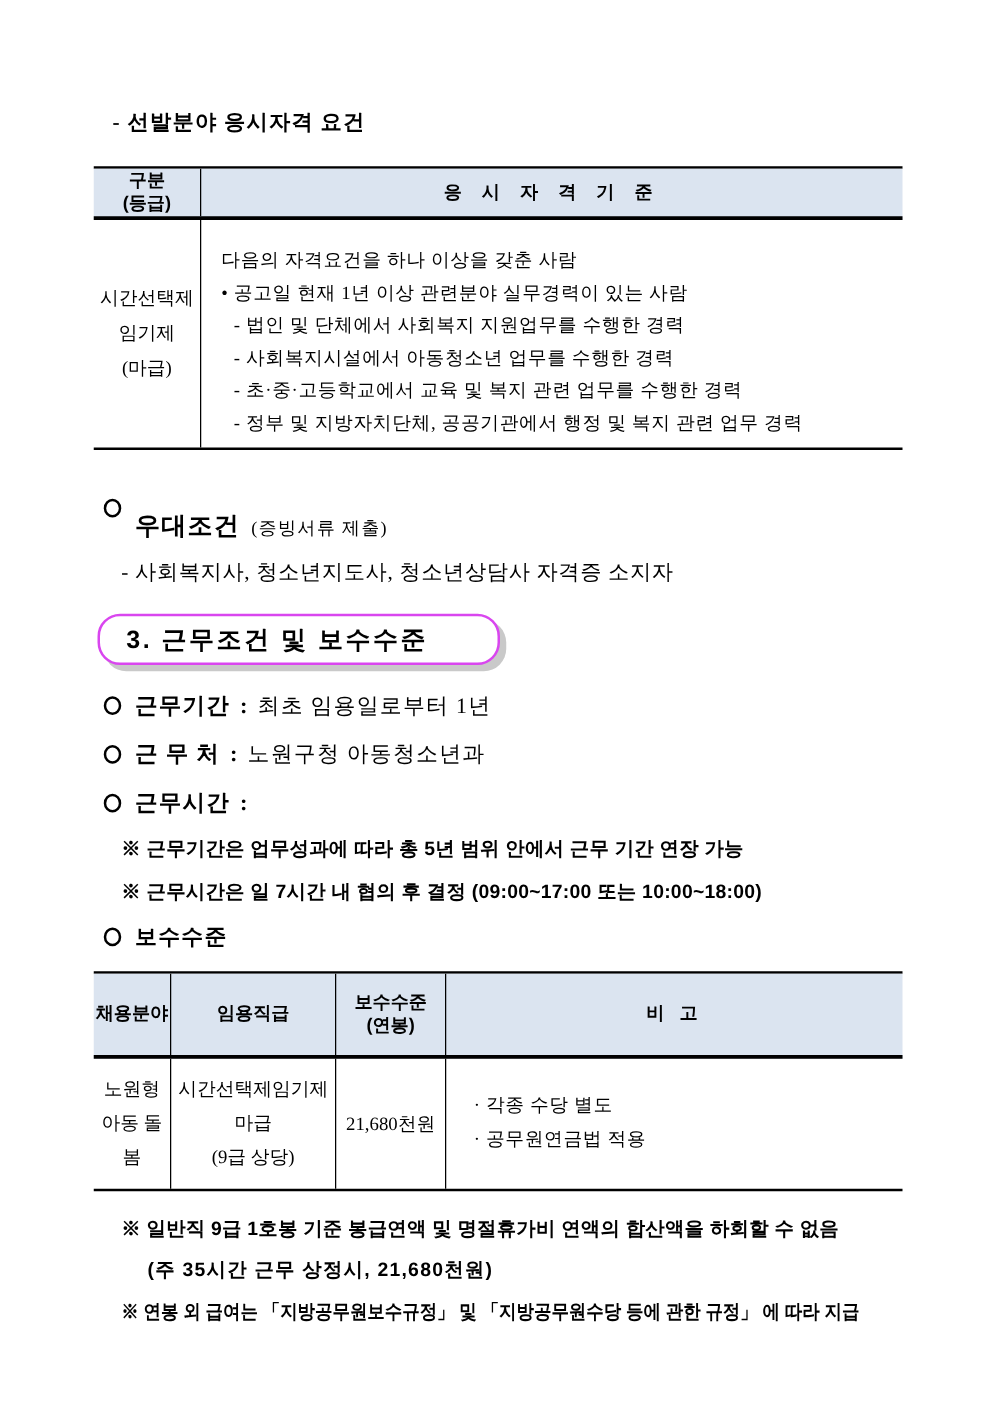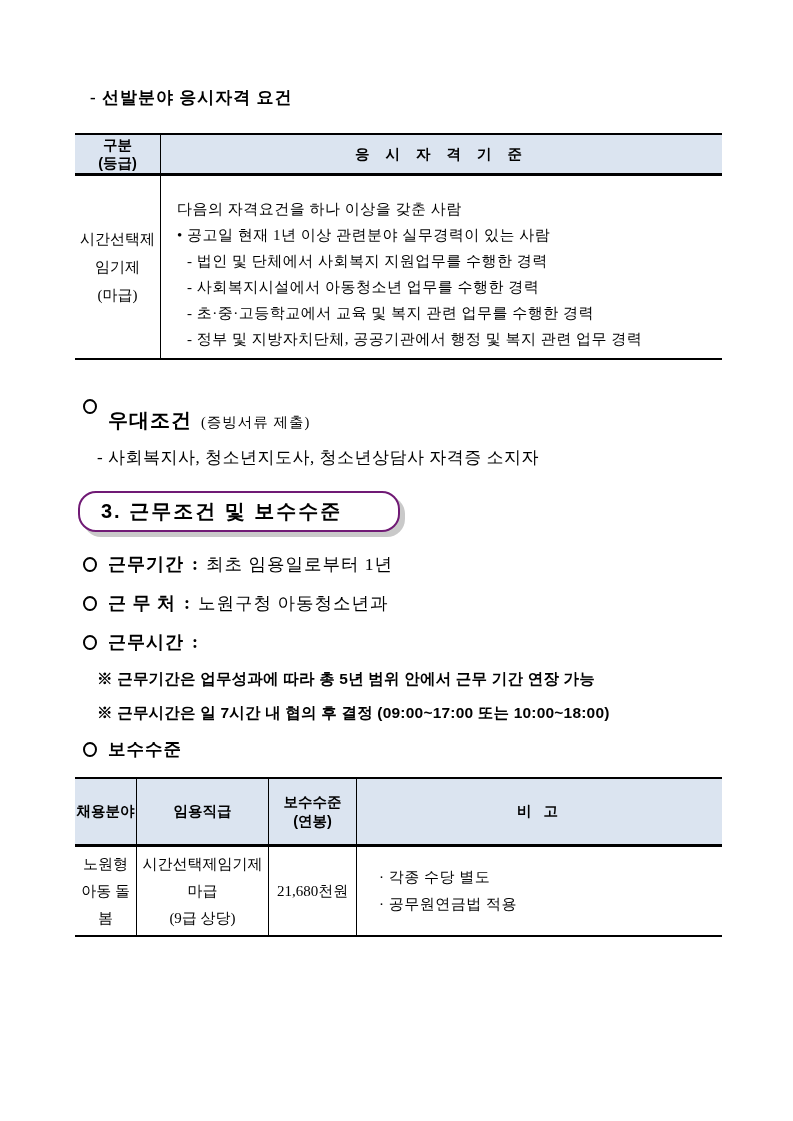--- a/index.html
+++ b/index.html
@@ -61,21 +61,21 @@
     margin-right: 11px; flex: 0 0 auto; align-self: center;
   }
   .pref-title .big { font-size: 20px; font-weight: bold; letter-spacing: 1px; margin-top: 28px; }
   .pref-title .small { font-size: 14.5px; margin-left: 9px; letter-spacing: 1px; }
   .pref-item { font-size: 17px; letter-spacing: 0.5px; margin-top: 12px; padding-left: 22px; }
 
   
   .sec-box {
     margin-top: 22px; margin-left: 3px;
     width: 322px; height: 41px;
-    border: 2px solid #701a75; border-radius: 18px;
+    border: 2px solid #d946ef; border-radius: 18px;
     background: #fff;
     box-shadow: 5px 5px 0 #c9c9c9;
     display: flex; align-items: center;
     padding-left: 21px;
   }
   .sec-box .txt {
     font-family: "Liberation Sans", sans-serif;
     font-weight: bold; font-size: 20px; letter-spacing: 2px;
   }
 
@@ -100,21 +100,21 @@
 
   
   .t2 { margin-top: 16px; }
   .t2 .col-1 { width: 61px; }
   .t2 .col-2 { width: 132px; }
   .t2 .col-3 { width: 88px; }
   .t2 .col-4 { flex: 1; }
   .t2 .t-header { height: 68px; }
   .t2 .t-header .hcell { font-family: "Liberation Sans", sans-serif; font-weight: bold; font-size: 14.5px; line-height: 19px; }
   .t2 .hcol-4 { letter-spacing: 4px; }
-  .t2 .t-body { height: 88px; }
+  .t2 .t-body { height: 104px; }
   .t2 .t-body div { font-size: 15px; }
   .t2 .two-line { line-height: 27px; }
   .t2 .remarks { justify-content: center; align-items: flex-start; padding-left: 22px; text-align: right; }
   .t2 .remarks div { line-height: 27px; letter-spacing: 0.5px; }
   .t2 .paycell { font-size: 16px; }
 
   
   .footnotes { margin-top: 20px; padding-left: 22px; }
   .footnote {
     font-family: "Liberation Sans", sans-serif;
@@ -217,14 +217,19 @@
         <div>(9급 상당)</div>
       </div>
       <div class="col-3 cell-center vdiv paycell">21,680천원</div>
       <div class="col-4 cell-center remarks vdiv">
         <div>· 각종 수당 별도</div>
         <div>· 공무원연금법 적용</div>
       </div>
     </div>
   </div>
 
+  <div class="footnotes">
+    <div class="footnote">※ 일반직 9급 1호봉 기준 봉급연액 및 명절휴가비 연액의 합산액을 하회할 수 없음</div>
+    <div class="footnote indent">(주 35시간 근무 상정시, 21,680천원)</div>
+    <div class="footnote condensed">※ 연봉 외 급여는 「지방공무원보수규정」 및 「지방공무원수당 등에 관한 규정」 에 따라 지급</div>
+  </div>
 
 </div>
 
 </body></html>

